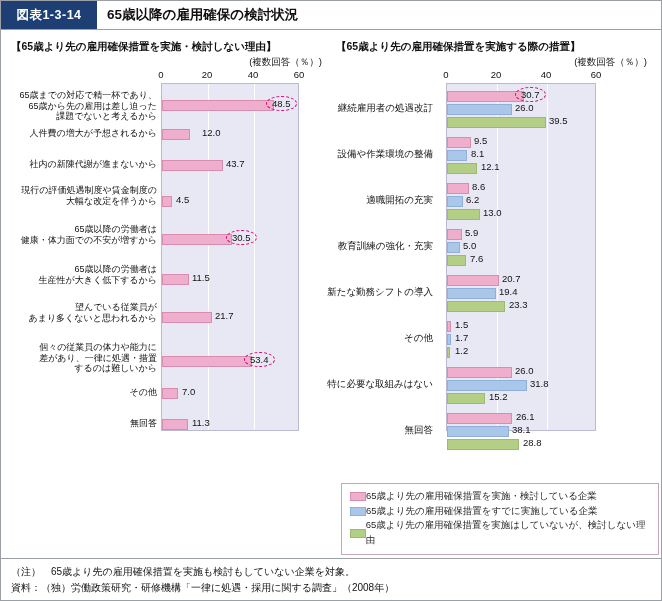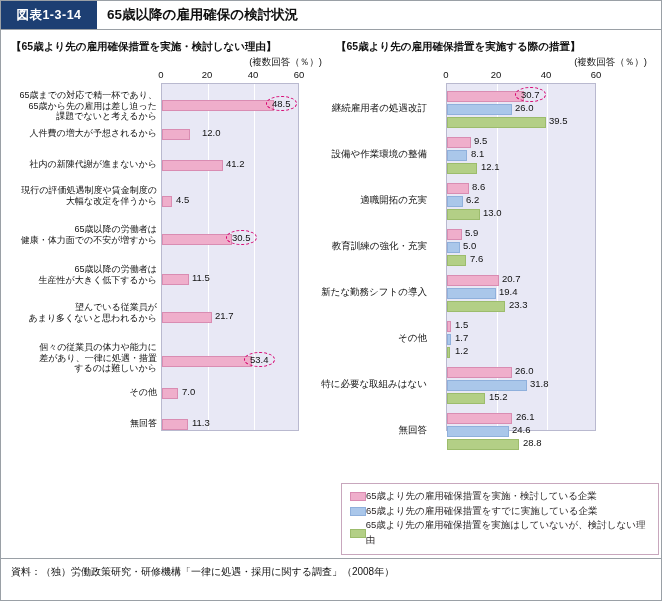--- a/index.html
+++ b/index.html
@@ -49,21 +49,21 @@
   .bar.green{background:#b3cf86;border:1px solid #9cbc6c;box-sizing:border-box;}
   .val{position:absolute;font-size:9.5px;color:#111;white-space:nowrap;}
   .circled{
     position:absolute;font-size:9.5px;color:#111;white-space:nowrap;
     border:1.4px dashed #d6006f;border-radius:50%;padding:1px 5px;
     color:#111;
   }
 
   
   .glabel{
-    position:absolute;right:100%;padding-right:20px;text-align:right;
+    position:absolute;right:100%;padding-right:14px;text-align:right;
     font-size:9.5px;line-height:1.2;color:#111;white-space:pre;
   }
 
   
   .legend{
     position:absolute;border:1px solid #c8a7bd;background:#fff;
     padding:5px 8px 6px 8px;font-size:9.5px;line-height:1.55;
   }
   .legend div{display:flex;align-items:center;gap:0;}
   .swatch{width:16px;height:9px;display:inline-block;}
@@ -109,21 +109,21 @@
 課題でないと考えるから</div>
           <div class="bar pink" style="left:0;top:16px;width:111.5px;"></div>
           <div class="circled" style="left:104px;top:12px;">48.5</div>
 
           <div class="rowlabel" style="top:44px;">人件費の増大が予想されるから</div>
           <div class="bar pink" style="left:0;top:45px;width:27.6px;"></div>
           <div class="val" style="left:40px;top:43px;">12.0</div>
 
           <div class="rowlabel" style="top:75px;">社内の新陳代謝が進まないから</div>
           <div class="bar pink" style="left:0;top:76px;width:60.9px;"></div>
-          <div class="val" style="left:64px;top:74px;">41.2</div>
+          <div class="val" style="left:64px;top:74px;">43.7</div>
 
           <div class="rowlabel" style="top:101px;">現行の評価処遇制度や賃金制度の
 大幅な改定を伴うから</div>
           <div class="bar pink" style="left:0;top:112px;width:10.4px;"></div>
           <div class="val" style="left:14px;top:110px;">4.5</div>
 
           <div class="rowlabel" style="top:140px;">65歳以降の労働者は
 健康・体力面での不安が増すから</div>
           <div class="bar pink" style="left:0;top:150px;width:70.2px;"></div>
           <div class="circled" style="left:64px;top:146px;">30.5</div>
@@ -224,21 +224,21 @@
           <div class="val" style="left:68px;top:281px;">26.0</div>
           <div class="bar blue" style="left:0;top:296px;width:79.5px;"></div>
           <div class="val" style="left:83px;top:294px;">31.8</div>
           <div class="bar green" style="left:0;top:309px;width:38.0px;"></div>
           <div class="val" style="left:42px;top:307px;">15.2</div>
 
           <div class="glabel" style="top:340px;">無回答</div>
           <div class="bar pink" style="left:0;top:329px;width:65.3px;"></div>
           <div class="val" style="left:69px;top:327px;">26.1</div>
           <div class="bar blue" style="left:0;top:342px;width:61.5px;"></div>
-          <div class="val" style="left:65px;top:340px;">24.6</div>
+          <div class="val" style="left:65px;top:340px;">38.1</div>
           <div class="bar green" style="left:0;top:355px;width:72.0px;"></div>
           <div class="val" style="left:76px;top:353px;">28.8</div>
         </div>
       </div>
     </div>
   </div>
 
   <div class="legend" style="left:340px;top:482px;width:300px;">
     <div>
       <span class="swatch sw-pink"></span>
@@ -248,16 +248,17 @@
       <span class="swatch sw-blue"></span>
       <span>65歳より先の雇用確保措置をすでに実施している企業</span>
     </div>
     <div>
       <span class="swatch sw-green"></span>
       <span>65歳より先の雇用確保措置を実施はしていないが、検討しない理由</span>
     </div>
   </div>
 
   <div class="footer">
+    <p>（注）　65歳より先の雇用確保措置を実施も検討もしていない企業を対象。</p>
     <p>資料：（独）労働政策研究・研修機構「一律に処遇・採用に関する調査」（2008年）</p>
   </div>
 
 </div>
 
 </body></html>

